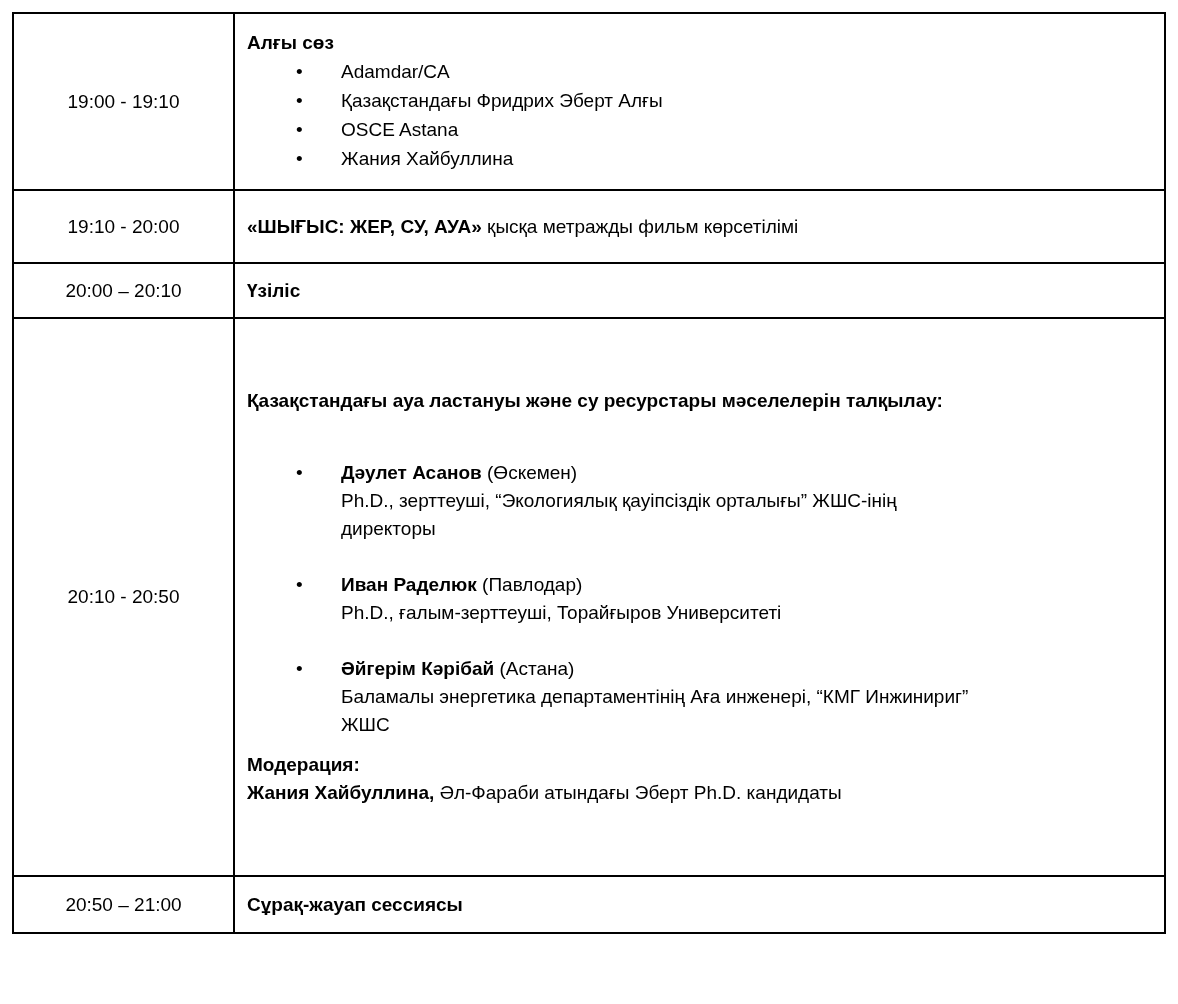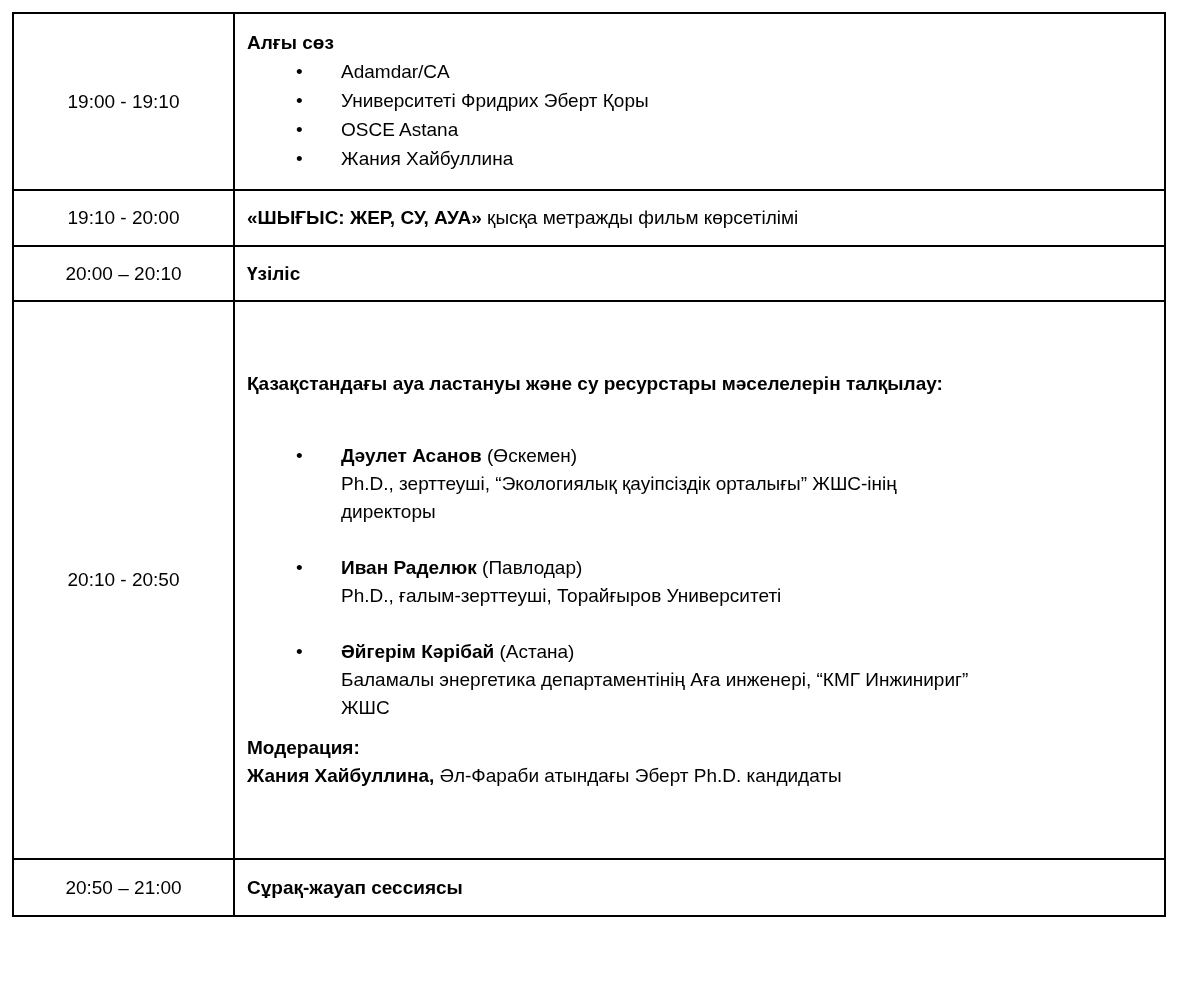--- a/index.html
+++ b/index.html
@@ -31,21 +31,21 @@
   td.time-cell {
     width: 207px;
     text-align: center;
     padding: 4px 6px;
   }
   td.content-cell {
     padding: 10px 18px 10px 12px;
   }
   tr.r1 { height: 73px; }
   tr.r2 { height: 177px; }
-  tr.r3 { height: 56px; margin-top: 36px; }
+  tr.r3 { height: 73px; margin-top: 36px; }
   tr.r4 { height: 55px; margin-left: 44px; }
   tr.r5 { height: 558px; }
   tr.r6 { height: 57px; }
   .bold { font-weight: bold; }
   ul.bullets {
     margin: 0;
     padding: 0 0 0 94px;
     list-style: none;
   }
   ul.bullets li {
@@ -71,21 +71,21 @@
   <table class="schedule">
 
     <tbody>
 
     <tr class="r2">
       <td class="time-cell">19:00 - 19:10</td>
       <td class="content-cell">
         <p class="session-heading bold">Алғы сөз</p>
         <ul class="bullets">
           <li>Adamdar/CA</li>
-          <li>Университеті Фридрих Эберт Қоры</li>
+          <li>Қазақстандағы Фридрих Эберт Алғы</li>
           <li>OSCE Astana</li>
           <li>Жания Хайбуллина</li>
         </ul>
       </td>
     </tr>
 
     <tr class="r3">
       <td class="time-cell">19:10 - 20:00</td>
       <td class="content-cell">
         <p class="session-heading"><span class="bold">«ШЫҒЫС: ЖЕР, СУ, АУА»</span><span> қысқа метражды фильм көрсетілімі</span></p>

